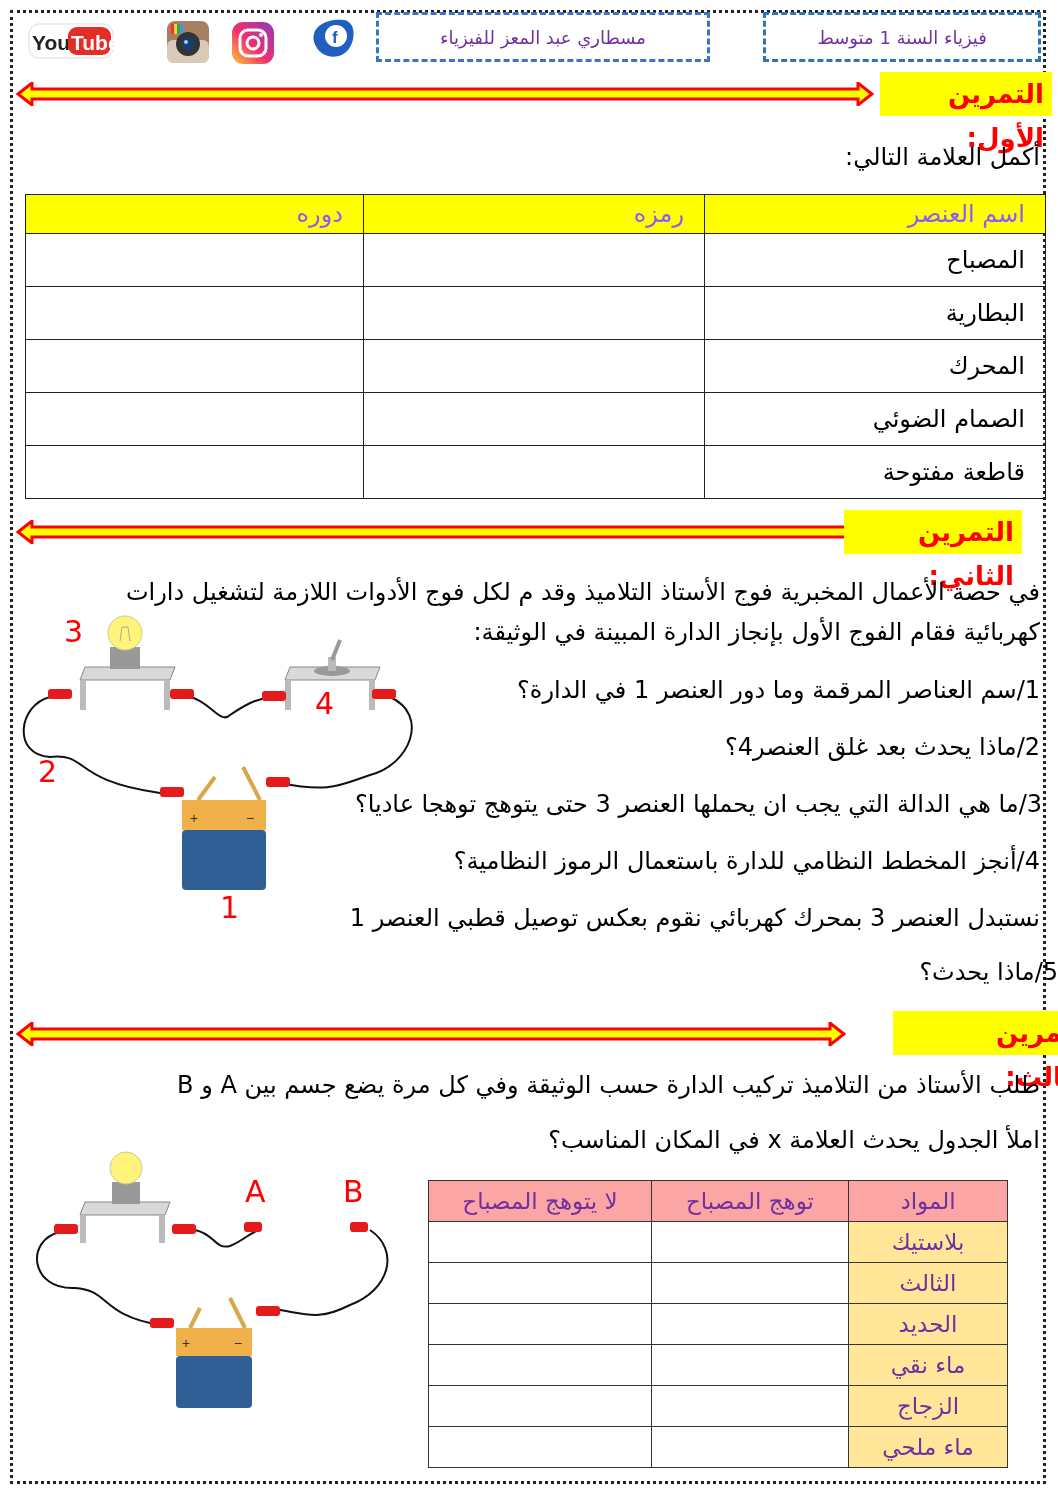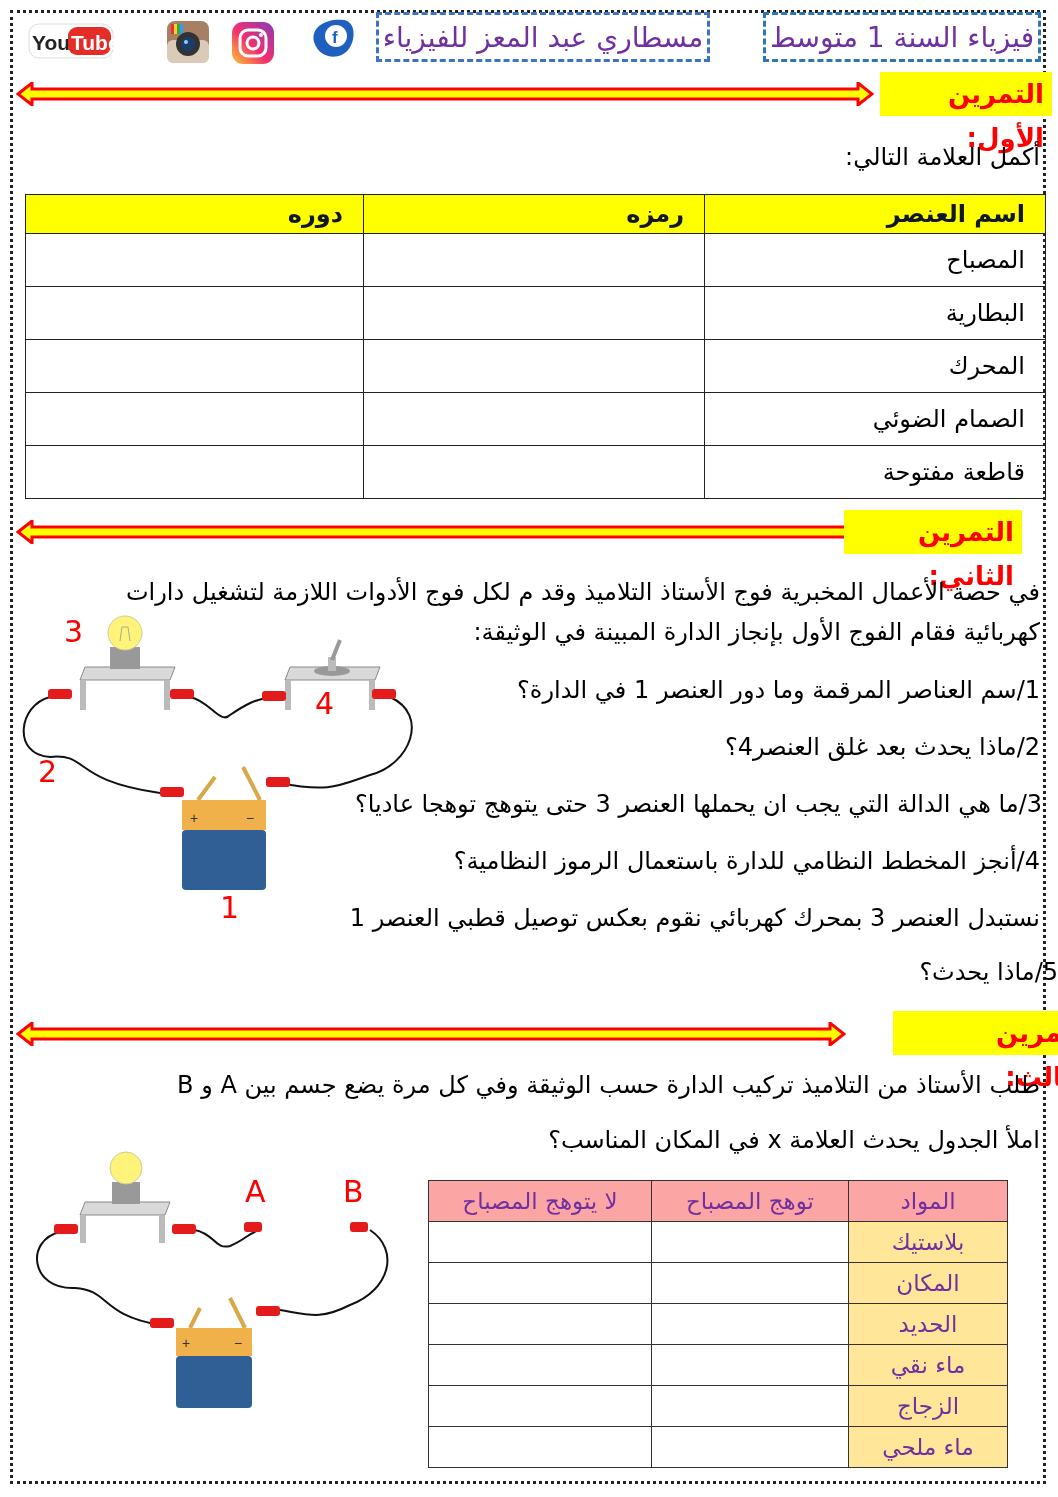--- a/index.html
+++ b/index.html
@@ -1,25 +1,25 @@
 <!DOCTYPE html>
 <html><head>
 <meta charset="utf-8">
 <style>
   html, body { margin:0; padding:0; background:#fff; }
   body { width:1058px; height:1497px; position:relative; overflow:hidden; font-family:"DejaVu Sans", sans-serif; }
   .page-border { position:absolute; left:10px; top:10px; width:1036px; height:1474px; border:3px dotted #222; box-sizing:border-box; }
-  .hdr-box { position:absolute; top:12px; height:50px; border:3px dashed #3d73c4; box-sizing:border-box; color:#7030a0; font-size:28px; display:flex; align-items:center; justify-content:center; direction:rtl; }
+  .hdr-box { position:absolute; top:12px; height:50px; border:3px dashed #3d73c4; box-sizing:border-box; color:#7030a0; font-size:18px; display:flex; align-items:center; justify-content:center; direction:rtl; }
   .hdr-box.right { border-color:#2e75b6; }
   .ex-title { position:absolute; background:#ffff00; color:#ff0000; font-weight:bold; font-size:26px; direction:rtl; padding:0 8px; line-height:44px; height:44px; }
   .arrow { position:absolute; height:22px; }
   .txt { position:absolute; direction:rtl; text-align:right; color:#000; font-size:24px; white-space:nowrap; }
   table { border-collapse:collapse; position:absolute; direction:rtl; }
   .t1 td, .t1 th { border:1.5px solid #222; height:52px; font-size:24px; text-align:right; padding:0 20px; font-weight:normal; }
-  .t1 th { background:#ffff00; color:#0f172a; font-weight:bold; height:38px;margin-top:40px; }
+  .t1 th { background:#ffff00; color:#8b5cf6; font-weight:normal; height:38px;margin-top:40px; }
   .t2 td, .t2 th { border:1.5px solid #333; height:38px; font-size:23px; color:#7030a0; font-weight:normal; text-align:center; }
   .t2 th { background:#fca5a5;margin-left:21px; }
   .t2 td.mat { background:#ffe699; }
   .num-label { position:absolute; color:#ff0000; font-size:30px; }
   .icon { position:absolute; }
 </style>
 </head>
 <body>
 
 <div class="page-border"></div>
@@ -224,21 +224,21 @@
       <th>لا يتوهج المصباح</th>
     </tr>
   </thead>
   <tbody>
     <tr>
         <td class="mat">بلاستيك</td>
         <td></td>
         <td></td>
       </tr>
     <tr>
-        <td class="mat">المكان</td>
+        <td class="mat">الثالث</td>
         <td></td>
         <td></td>
       </tr>
     <tr>
         <td class="mat">الحديد</td>
         <td></td>
         <td></td>
       </tr>
     <tr>
         <td class="mat">ماء نقي</td>

